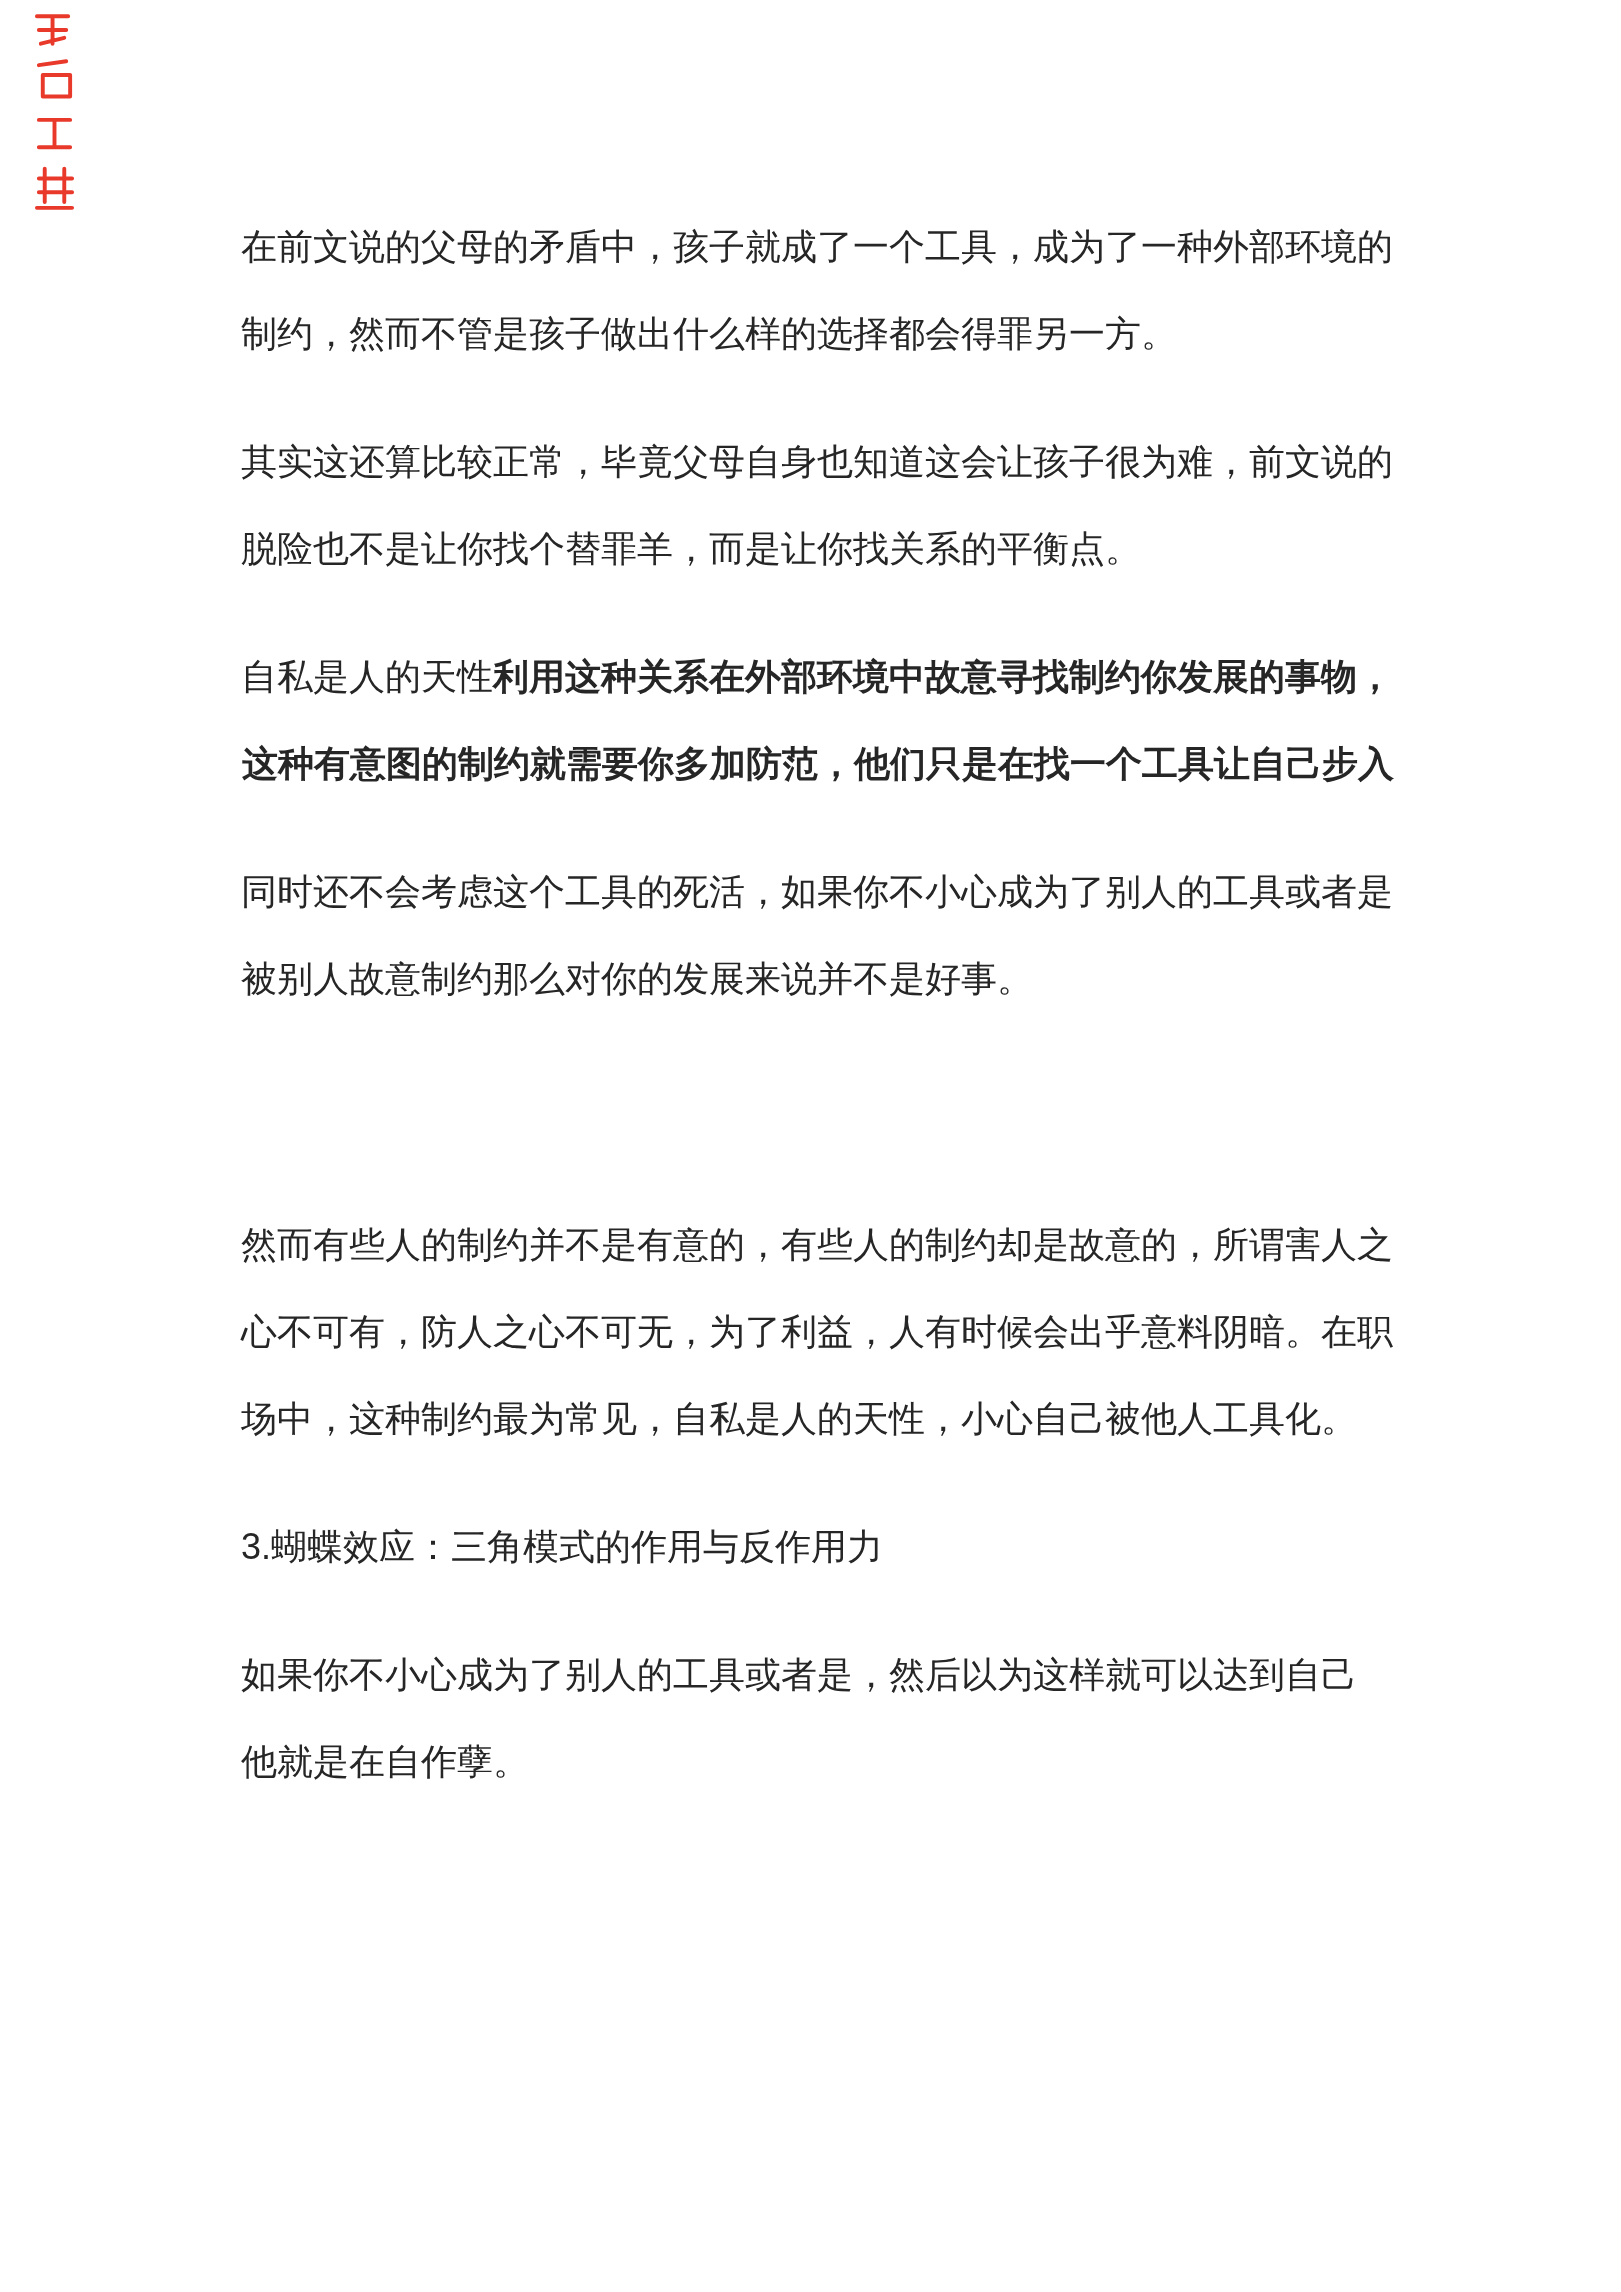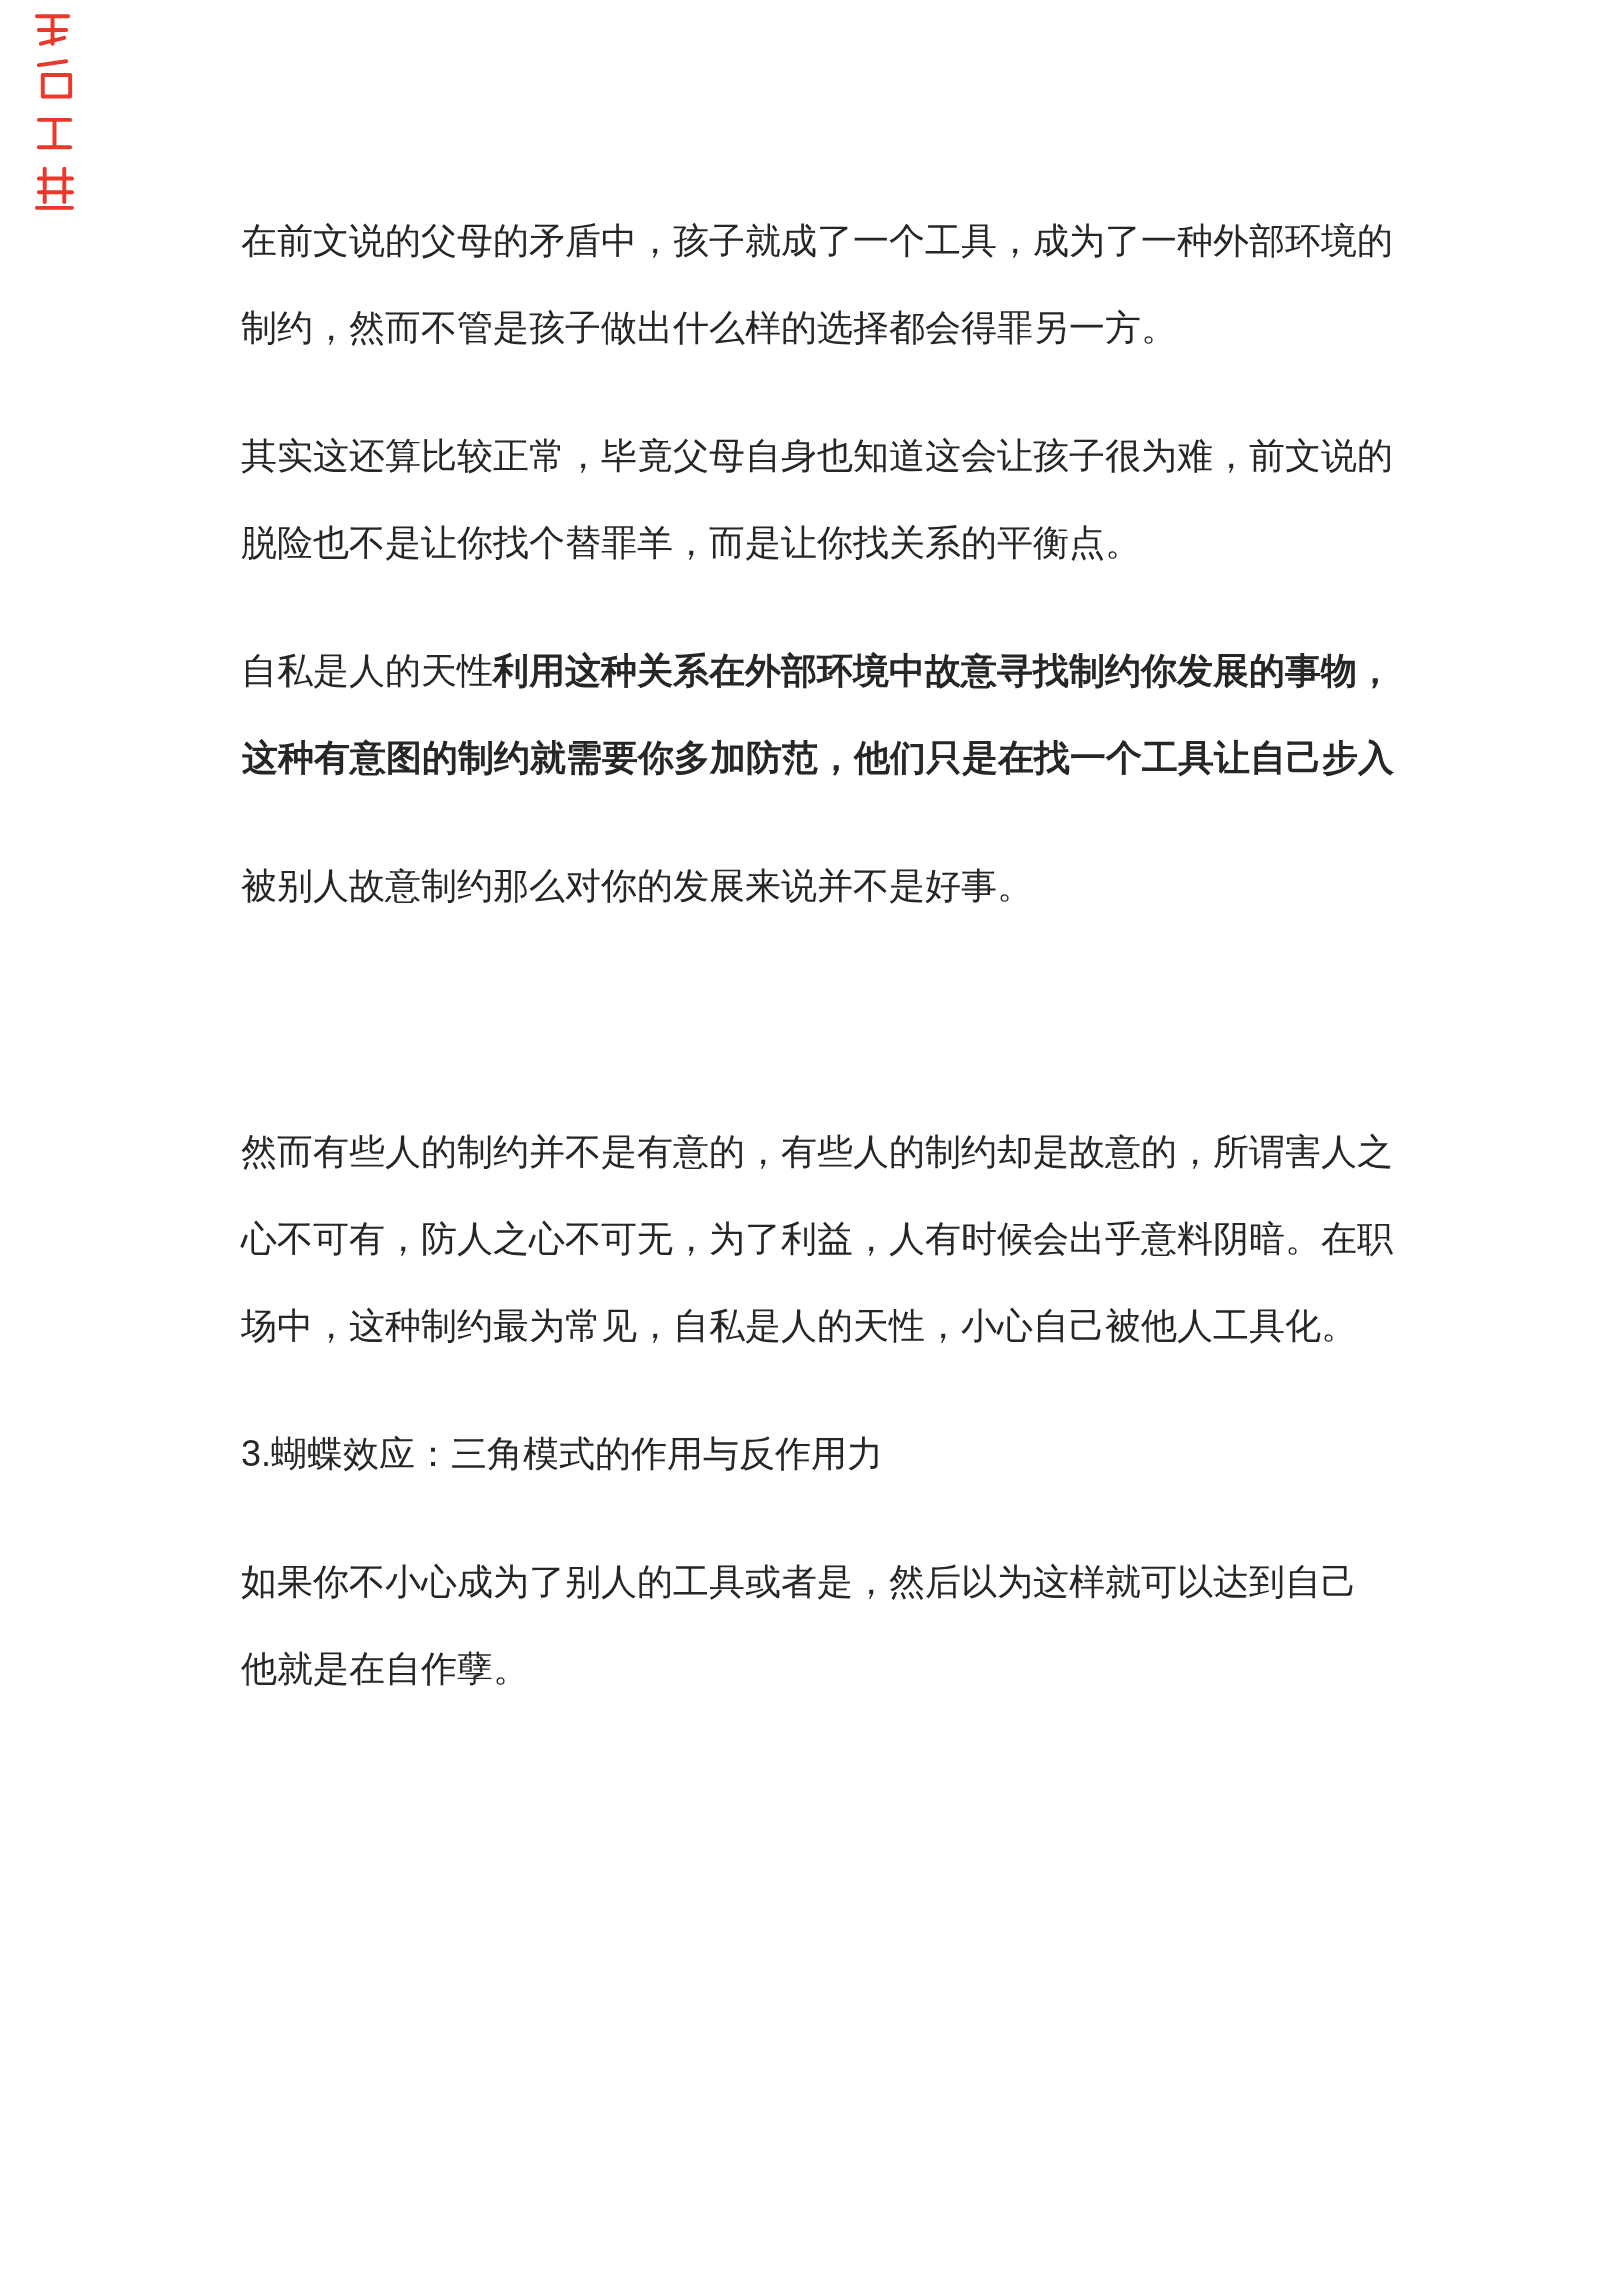--- a/index.html
+++ b/index.html
@@ -23,21 +23,21 @@
     position: absolute;
     left: 33px;
     top: 9.8px;
     width: 43px;
     height: 211px;
     overflow: hidden;
   }
   .content {
     position: absolute;
     left: 241px;
-    top: 197px;
+    top: 203px;
     width: 1153px;
     color: #262626;
     font-size: 36px;
     line-height: 87px;
     letter-spacing: 0;
     text-align: left;
   }
   .para {
     margin: 0 0 41px 0;
     padding: 0;
@@ -85,20 +85,21 @@
       <span class="line">其实这还算比较正常，毕竟父母自身也知道这会让孩子很为难，前文说的</span>
       <span class="line">脱险也不是让你找个替罪羊，而是让你找关系的平衡点。</span>
     </p>
 
     <p class="para">
       <span class="line"><span>自私是人的天性</span><span class="bold">利用这种关系在外部环境中故意寻找制约你发展的事物，</span></span>
       <span class="line bold">这种有意图的制约就需要你多加防范，他们只是在找一个工具让自己步入</span>
     </p>
 
     <p class="para">
+      <span class="line">同时还不会考虑这个工具的死活，如果你不小心成为了别人的工具或者是</span>
       <span class="line">被别人故意制约那么对你的发展来说并不是好事。</span>
     </p>
 
     <div class="big-gap"></div>
 
     <p class="para">
       <span class="line">然而有些人的制约并不是有意的，有些人的制约却是故意的，所谓害人之</span>
       <span class="line">心不可有，防人之心不可无，为了利益，人有时候会出乎意料阴暗。在职</span>
       <span class="line">场中，这种制约最为常见，自私是人的天性，小心自己被他人工具化。</span>
     </p>

